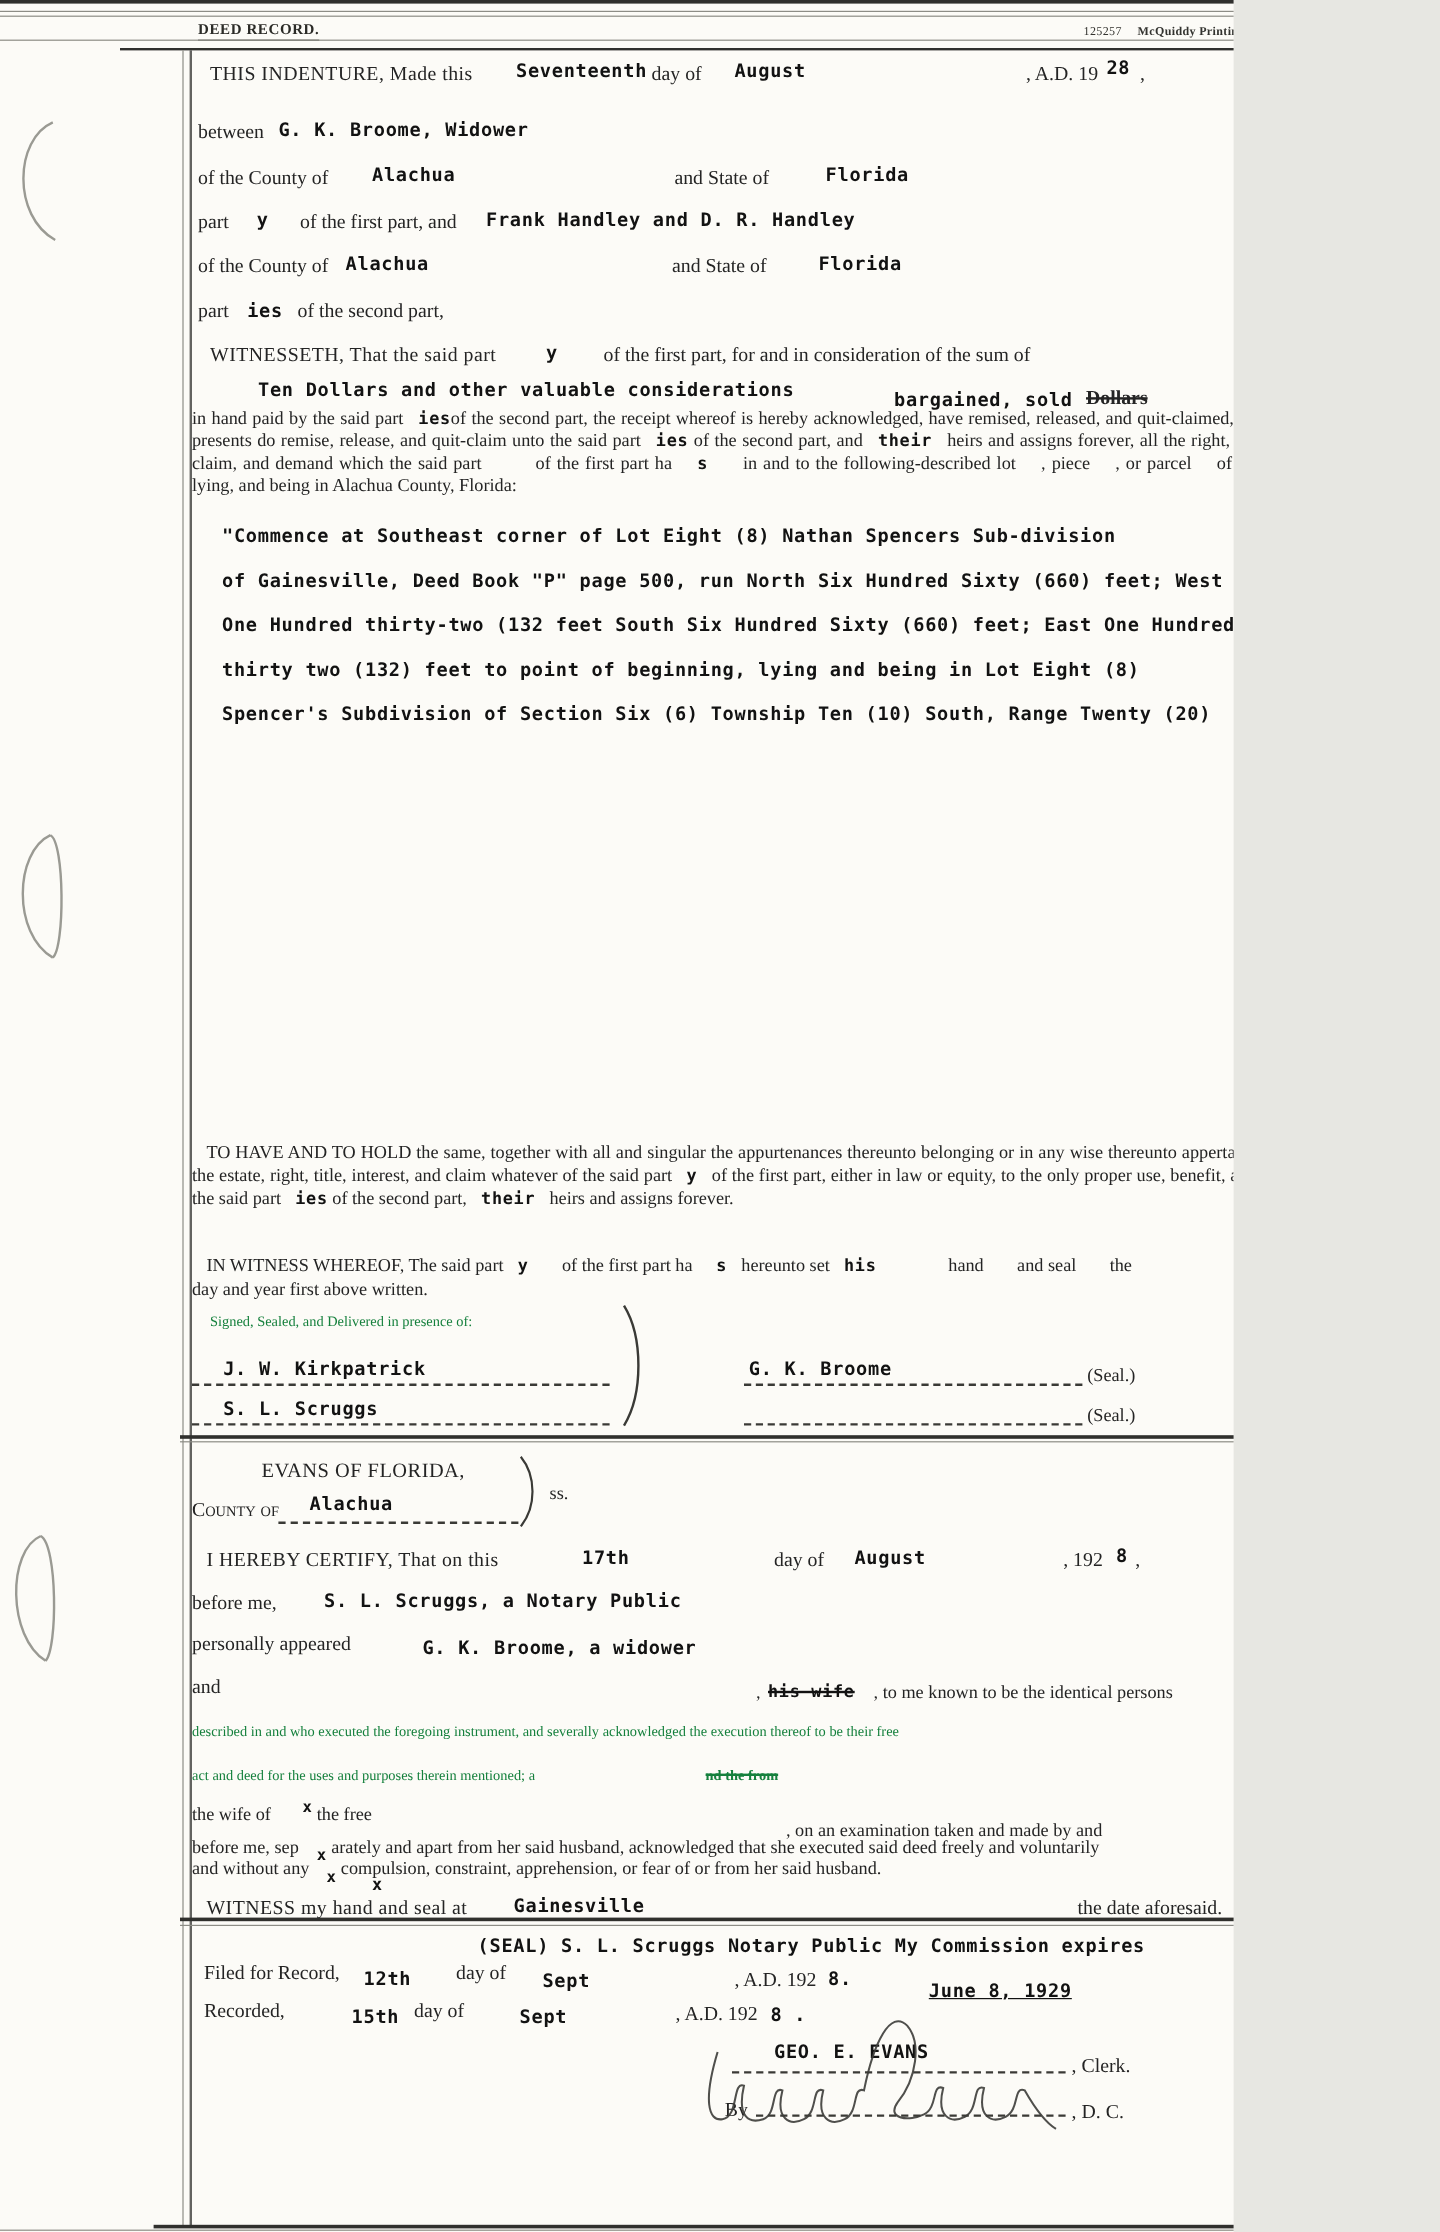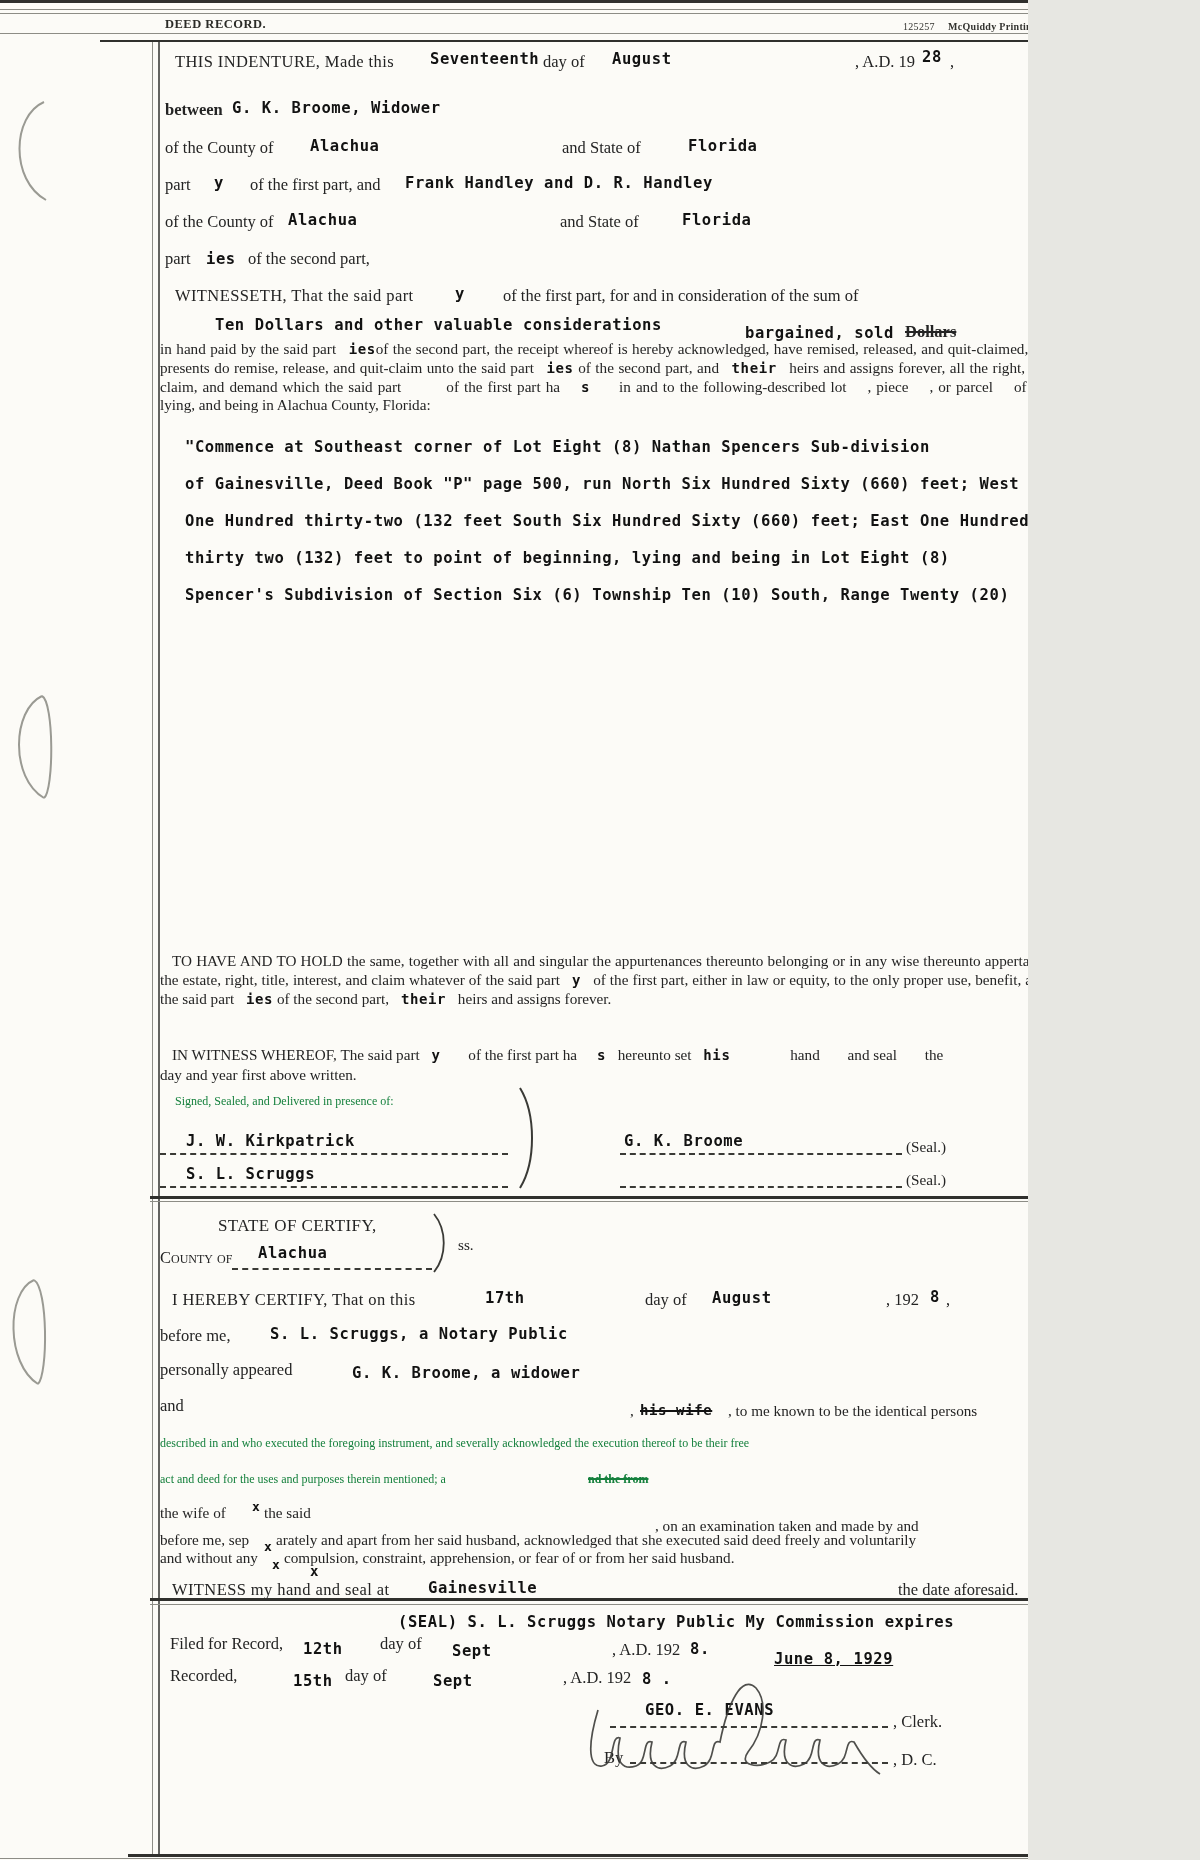--- a/index.html
+++ b/index.html
@@ -71,21 +71,21 @@
     <span class="frag p caps" style="left:175px;">THIS INDENTURE, Made this</span>
     <span class="frag t" style="left:430px;top:-2px;">Seventeenth</span>
     <span class="frag p" style="left:543px;">day of</span>
     <span class="frag t" style="left:612px;top:-2px;">August</span>
     <span class="frag p" style="left:855px;">, A.D. 19</span>
     <span class="frag t" style="left:922px;top:-4px;">28</span>
     <span class="frag p" style="left:950px;">,</span>
   </div>
 
   <div class="line" style="top:100px;">
-    <span class="frag p" style="left:165px;font-weight:bold;">between</span>
+    <span class="frag p" style="left:165px;">between</span>
     <span class="frag t" style="left:232px;top:-1px;">G. K. Broome, Widower</span>
   </div>
 
   <div class="line" style="top:138px;">
     <span class="frag p" style="left:165px;">of the County of</span>
     <span class="frag t" style="left:310px;top:-1px;">Alachua</span>
     <span class="frag p" style="left:562px;">and State of</span>
     <span class="frag t" style="left:688px;top:-1px;">Florida</span>
   </div>
 
@@ -182,21 +182,21 @@
 
   <div class="dots" style="left:620px;top:1153px;width:282px;"></div>
   <div class="frag t" style="left:624px;top:1132px;">G. K. Broome</div>
   <div class="frag p15" style="left:906px;top:1138px;">(Seal.)</div>
   <div class="dots" style="left:620px;top:1186px;width:282px;"></div>
   <div class="frag p15" style="left:906px;top:1171px;">(Seal.)</div>
 
   <div class="rule" style="left:150px;top:1196px;width:1010px;height:2.5px;"></div>
   <div class="rule-light" style="left:150px;top:1201px;width:1010px;height:1px;"></div>
 
-  <div class="frag p caps" style="left:218px;top:1216px;font-size:17px;">STATE OF CERTIFY,</div>
+  <div class="frag p caps" style="left:218px;top:1216px;font-size:17px;">EVANS OF FLORIDA,</div>
   <div class="frag p sc" style="left:160px;top:1248px;">County of</div>
   <div class="frag t" style="left:258px;top:1244px;">Alachua</div>
   <div class="dots" style="left:232px;top:1268px;width:200px;"></div>
   <svg width="20" height="62" style="left:432px;top:1212px;">
     <path d="M2,2 C15,18 15,44 2,60" stroke="#3a3a36" stroke-width="1.8" fill="none"></path>
   </svg>
   <div class="frag p15" style="left:458px;top:1236px;">ss.</div>
 
   <div class="line" style="top:1290px;">
     <span class="frag p caps" style="left:172px;">I HEREBY CERTIFY, That on this</span>
@@ -228,21 +228,21 @@
   <div class="frag p16" style="left:160px;top:1436px;">described in and who executed the foregoing instrument, and severally acknowledged the execution thereof to be their free</div>
 
   <div class="line" style="top:1472px;">
     <span class="frag p16" style="left:160px;">act and deed for the uses and purposes therein mentioned; a</span>
     <span class="frag p16 struck" style="left:588px;font-weight:bold;">nd the from</span>
   </div>
 
   <div class="line" style="top:1504px;">
     <span class="frag p15" style="left:160px;">the wife of</span>
     <span class="frag t t14 xup" style="left:252px;">x</span>
-    <span class="frag p15" style="left:264px;">the said</span>
+    <span class="frag p15" style="left:264px;">the free</span>
     <span class="frag p15" style="left:655px;top:13px;">, on an examination taken and made by and</span>
   </div>
 
   <div class="line" style="top:1531px;">
     <span class="frag p15" style="left:160px;">before me, sep</span>
     <span class="frag t t14 xdn" style="left:264px;">x</span>
     <span class="frag p15" style="left:276px;">arately and apart from her said husband, acknowledged that she executed said deed freely and voluntarily</span>
   </div>
 
   <div class="line" style="top:1549px;">

